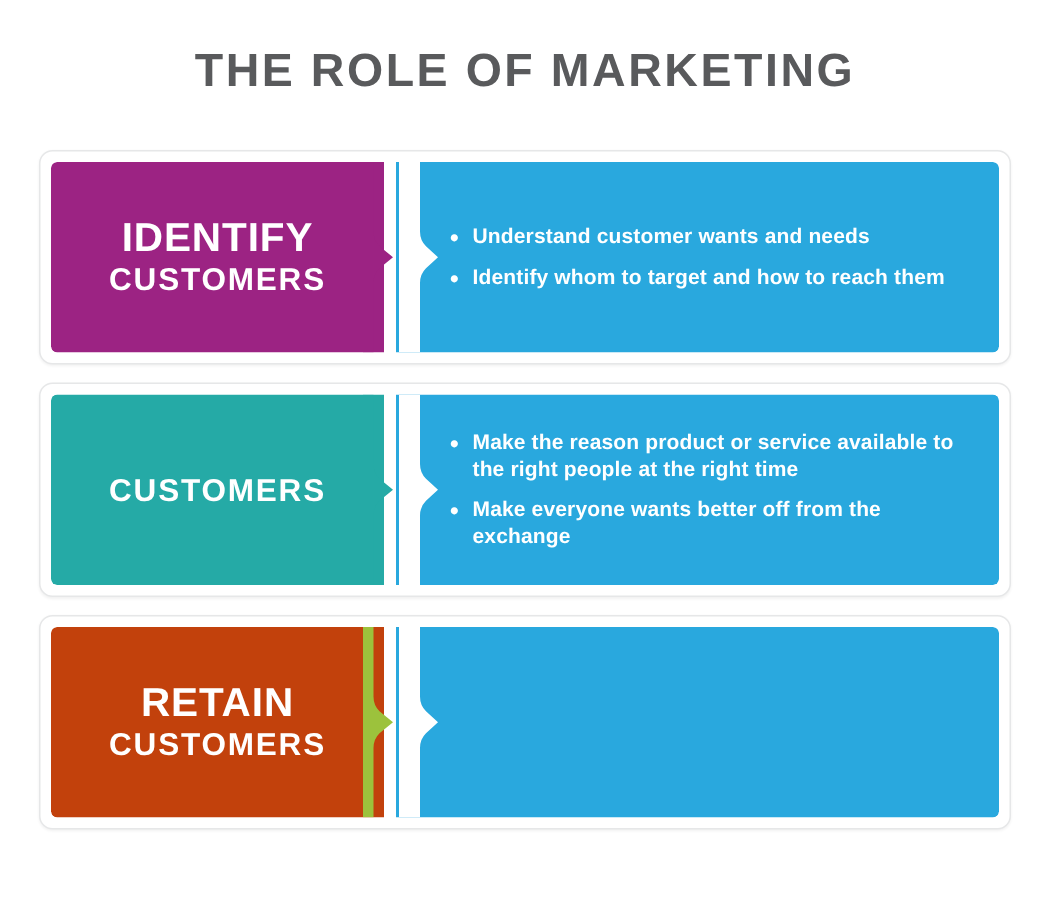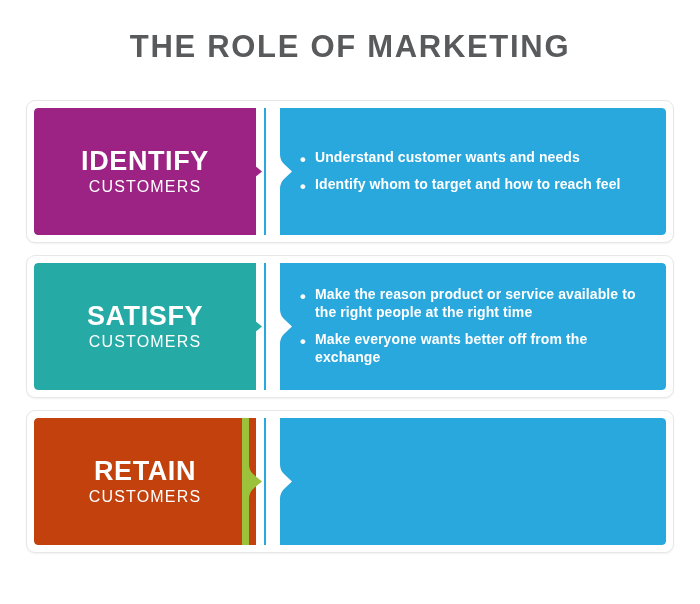--- a/index.html
+++ b/index.html
@@ -93,22 +93,22 @@
     font-size: 27px;
     font-weight: bold;
     color: #ffffff;
     letter-spacing: 0.6px;
     line-height: 1.05;
     text-transform: uppercase;
     white-space: nowrap;
   }
 
   .label-secondary {
-    font-size: 16px;
-    font-weight: normal;
+    font-size: 21px;
+    font-weight: bold;
     color: #ffffff;
     letter-spacing: 1.2px;
     line-height: 1.2;
     margin-top: 2px;
     text-transform: uppercase;
     white-space: nowrap;
   }
 
   
   .bullet-panel {
@@ -169,21 +169,21 @@
   <div class="title">THE ROLE OF MARKETING</div>
 
   <div class="rows">
 
     <div class="row-frame">
       <div class="row-inner">
 
         <div class="bullet-panel" style="background: rgb(41, 168, 222);">
           <ul class="bullet-list">
             <li class="bullet-item">Understand customer wants and needs</li>
-            <li class="bullet-item">Identify whom to target and how to reach feel</li>
+            <li class="bullet-item">Identify whom to target and how to reach them</li>
           </ul>
         </div>
 
         <div class="label-block" style="background: rgb(156, 35, 131);">
           <div class="label-primary">IDENTIFY</div>
           <div class="label-secondary">CUSTOMERS</div>
         </div>
 
         <div class="label-point">
           <svg viewBox="0 0 26 129" preserveAspectRatio="none" aria-hidden="true">
@@ -204,21 +204,20 @@
       <div class="row-inner">
 
         <div class="bullet-panel" style="background: rgb(41, 168, 222);">
           <ul class="bullet-list">
             <li class="bullet-item">Make the reason product or service available to the right people at the right time</li>
             <li class="bullet-item">Make everyone wants better off from the exchange</li>
           </ul>
         </div>
 
         <div class="label-block" style="background: rgb(37, 170, 166);">
-          <div class="label-primary">SATISFY</div>
           <div class="label-secondary">CUSTOMERS</div>
         </div>
 
         <div class="label-point">
           <svg viewBox="0 0 26 129" preserveAspectRatio="none" aria-hidden="true">
             <path d="M0,0 L7,0 L7,47 Q7,53 11,57 L20,64.5 L11,72 Q7,76 7,82 L7,129 L0,129 Z" fill="#25aaa6"></path>
           </svg>
         </div>
 
         <div class="panel-notch">

